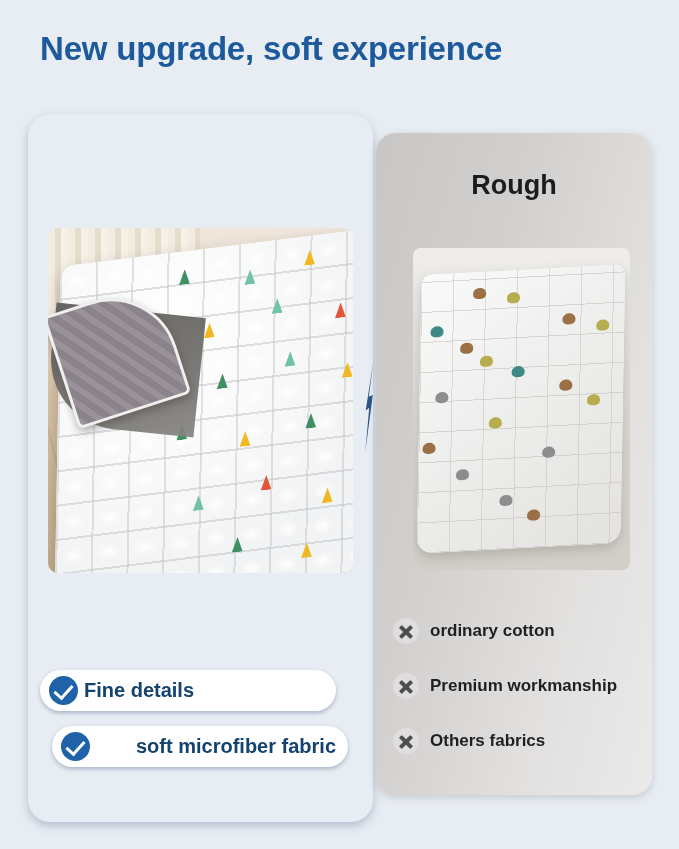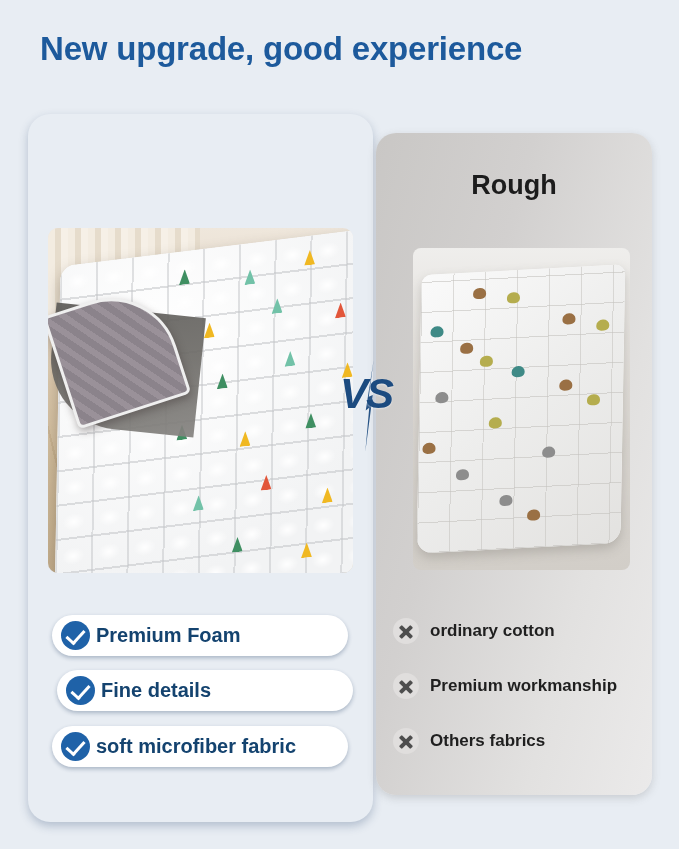--- a/index.html
+++ b/index.html
@@ -269,21 +269,21 @@
     background: #ffffff;
     border-radius: 21px;
     box-shadow: 0 2px 4px rgba(20,50,90,0.3);
     display: flex;
     align-items: center;
     box-sizing: border-box;
     padding-left: 9px;
   }
   .pill-1 { top: 615px; }
   .pill-2 { top: 670px; }
-  .pill-3 { top: 726px; }
+  .pill-3 { top: 726px; gap: 40px; }
   .pill-label {
     font-size: 20px;
     font-weight: bold;
     color: #14436f;
     margin-left: 6px;
     white-space: nowrap;
   }
   .check-icon {
     width: 29px;
     height: 29px;
@@ -339,21 +339,21 @@
   .db-label {
     font-size: 17px;
     font-weight: bold;
     color: #1f1f1f;
     margin-left: 11px;
   }
 </style>
 </head>
 <body>
 
-<div class="page-title">New upgrade, good experience</div>
+<div class="page-title">New upgrade, soft experience</div>
 
 <div class="panel panel-ours">
 
   <div class="panel-heading heading-ours">Ours</div>
 
   <div class="photo photo-ours" style="left:20px; top:114px;">
     <div class="room-ours"></div>
     <div class="curtain"></div>
     <div class="floor-planks"></div>
 
@@ -381,25 +381,21 @@
       <span class="motif tree" style="left:178px; top:290px;"></span>
       <span class="motif gnome" style="left:248px; top:304px;"></span>
     </div>
 
     <div class="fold-under"></div>
     <div class="fold">
       <div class="fold-foam"></div>
     </div>
   </div>
 
-  <div class="pill pill-1" style="left:24px; top:501px;">
-    <span class="check-icon"></span>
-    <span class="pill-label">Premium Foam</span>
-  </div>
-  <div class="pill pill-2" style="left:29px; top:556px;">
+  <div class="pill pill-2" style="left:12px; top:556px;">
     <span class="check-icon"></span>
     <span class="pill-label">Fine details</span>
   </div>
   <div class="pill pill-3" style="left:24px; top:612px;">
     <span class="check-icon"></span>
     <span class="pill-label">soft microfiber fabric</span>
   </div>
 </div>
 
 <div class="panel panel-others">
@@ -440,14 +436,13 @@
     <span class="db-label">Premium workmanship</span>
   </div>
   <div class="drawback db-3" style="left:17px; top:595px;">
     <span class="x-icon"></span>
     <span class="db-label">Others fabrics</span>
   </div>
 </div>
 
 <div class="vs-badge">
   <div class="vs-bolt"></div>
-  <div class="vs-text">VS</div>
 </div>
 
 </body></html>

